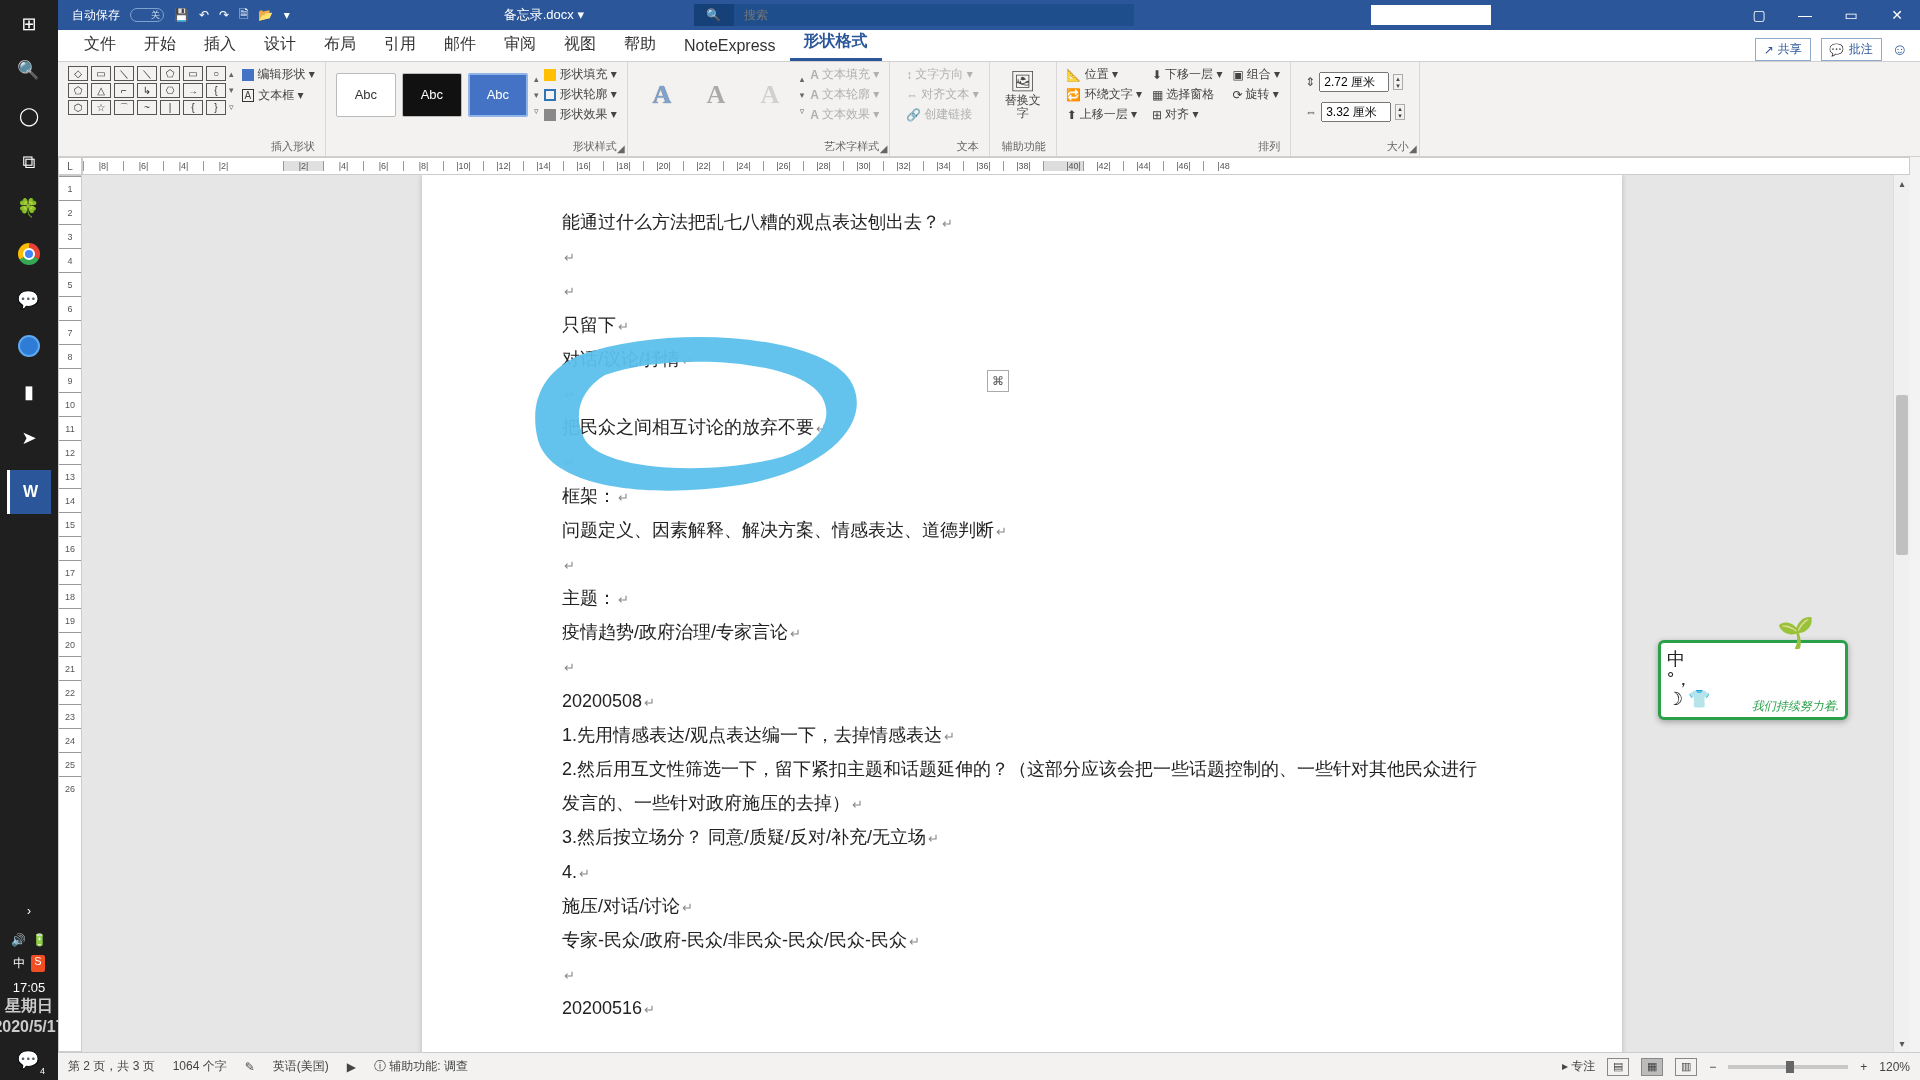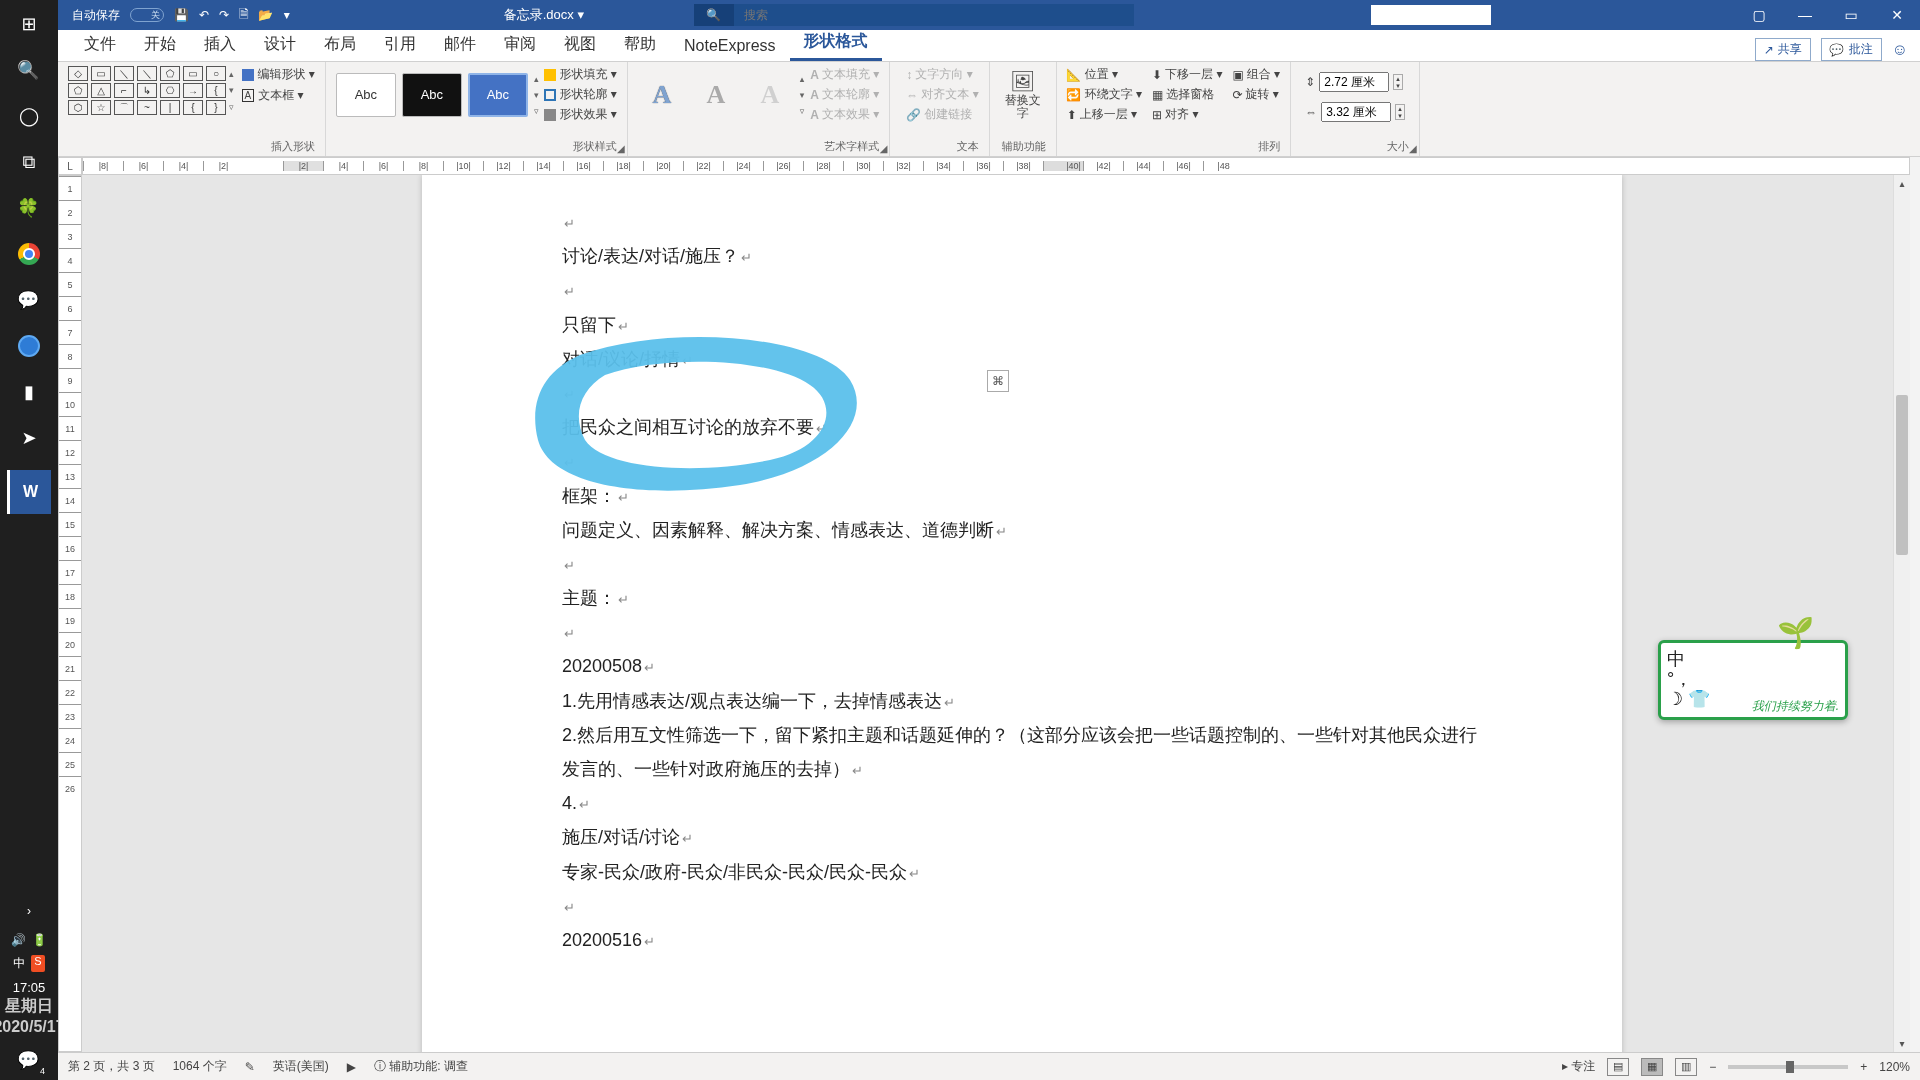--- a/index.html
+++ b/index.html
@@ -420,36 +420,38 @@
     <span>21</span>
     <span>22</span>
     <span>23</span>
     <span>24</span>
     <span>25</span>
     <span>26</span>
 </div>
 
 <div class="doc-wrap">
   <div class="page">
-    <p><span class="ret">↵</span></p>
-    <p><span>讨论/表达/对话/施压？</span><span class="ret">↵</span></p>
+    <p><span>能通过什么方法把乱七八糟的观点表达刨出去？</span><span class="ret">↵</span></p>
+    <p><span class="ret">↵</span></p>
     <p><span class="ret">↵</span></p>
     <p><span>只留下</span><span class="ret">↵</span></p>
     <p><span>对话/议论/抒情</span><span class="ret">↵</span></p>
     <p><span class="ret">↵</span></p>
     <p><span>把民众之间相互讨论的放弃不要</span><span class="ret">↵</span></p>
     <p><span class="ret">↵</span></p>
     <p><span>框架：</span><span class="ret">↵</span></p>
     <p><span>问题定义、因素解释、解决方案、情感表达、道德判断</span><span class="ret">↵</span></p>
     <p><span class="ret">↵</span></p>
     <p><span>主题：</span><span class="ret">↵</span></p>
+    <p><span>疫情趋势/政府治理/专家言论</span><span class="ret">↵</span></p>
     <p><span class="ret">↵</span></p>
     <p><span>20200508</span><span class="ret">↵</span></p>
     <p><span>1.先用情感表达/观点表达编一下，去掉情感表达</span><span class="ret">↵</span></p>
     <p><span>2.然后用互文性筛选一下，留下紧扣主题和话题延伸的？（这部分应该会把一些话题控制的、一些针对其他民众进行发言的、一些针对政府施压的去掉）</span><span class="ret">↵</span></p>
+    <p><span>3.然后按立场分？ 同意/质疑/反对/补充/无立场</span><span class="ret">↵</span></p>
     <p><span>4.</span><span class="ret">↵</span></p>
     <p><span>施压/对话/讨论</span><span class="ret">↵</span></p>
     <p><span>专家-民众/政府-民众/非民众-民众/民众-民众</span><span class="ret">↵</span></p>
     <p><span class="ret">↵</span></p>
     <p><span>20200516</span><span class="ret">↵</span></p>
   </div>
 
   <div class="freeform">
     <svg width="360" height="170">
       <path d="M60,20 C150,-12 300,0 330,45 C355,85 310,135 220,150 C120,165 30,150 18,105 C8,65 25,35 60,20 Z

